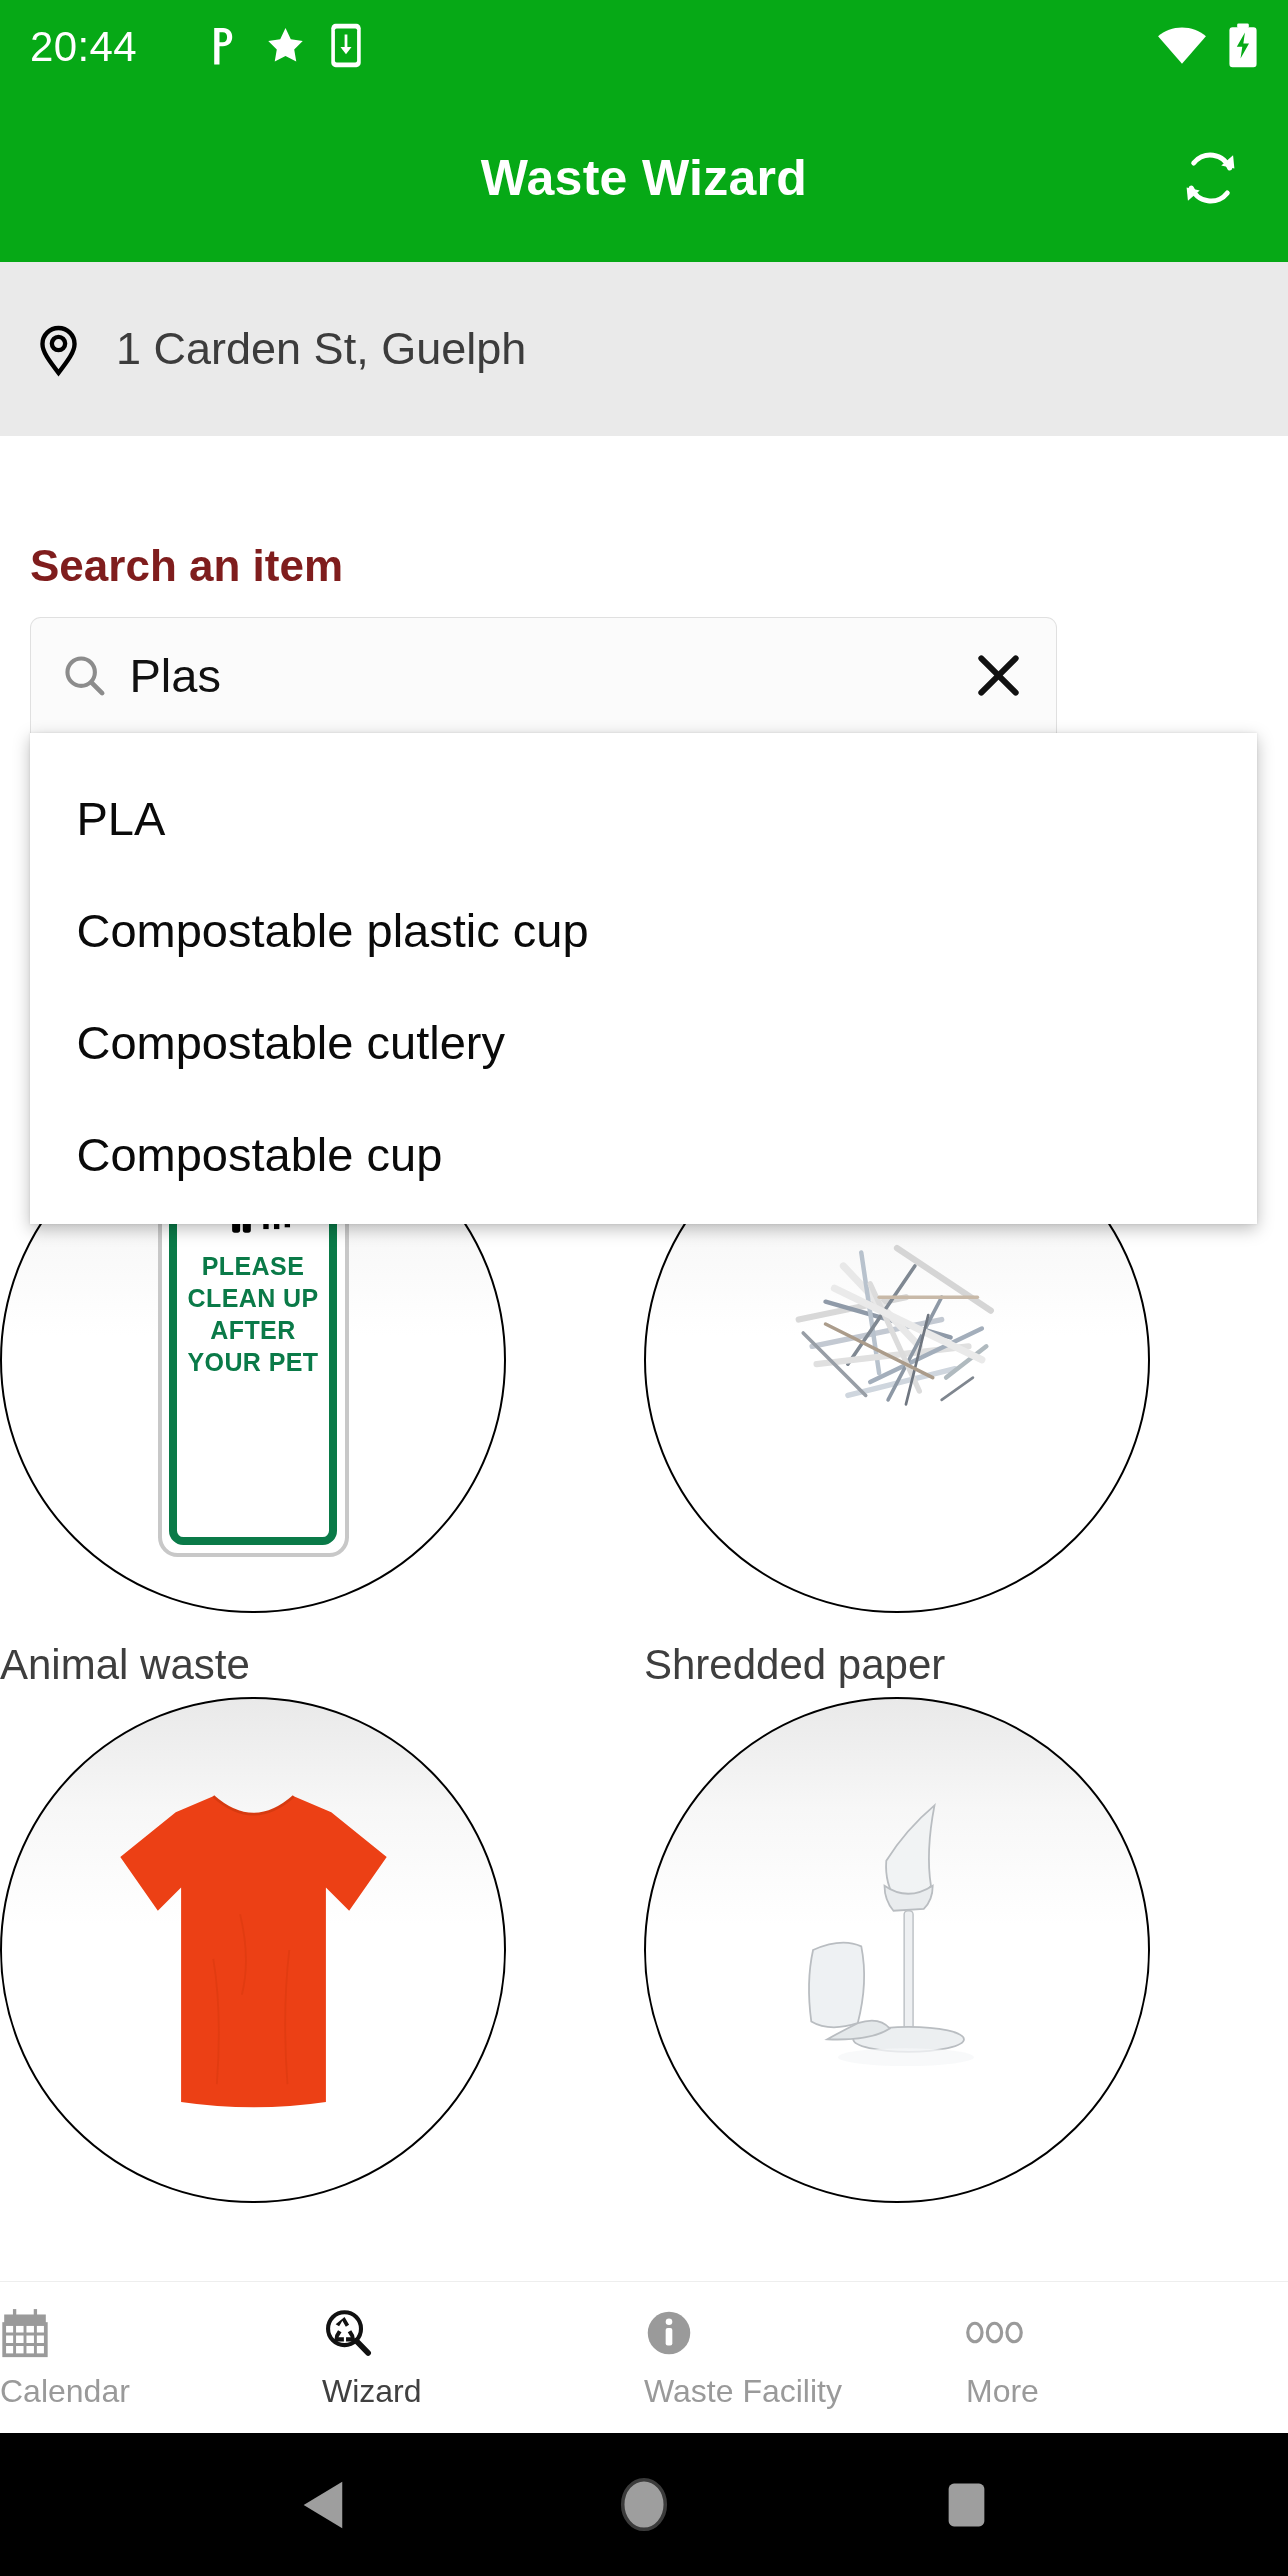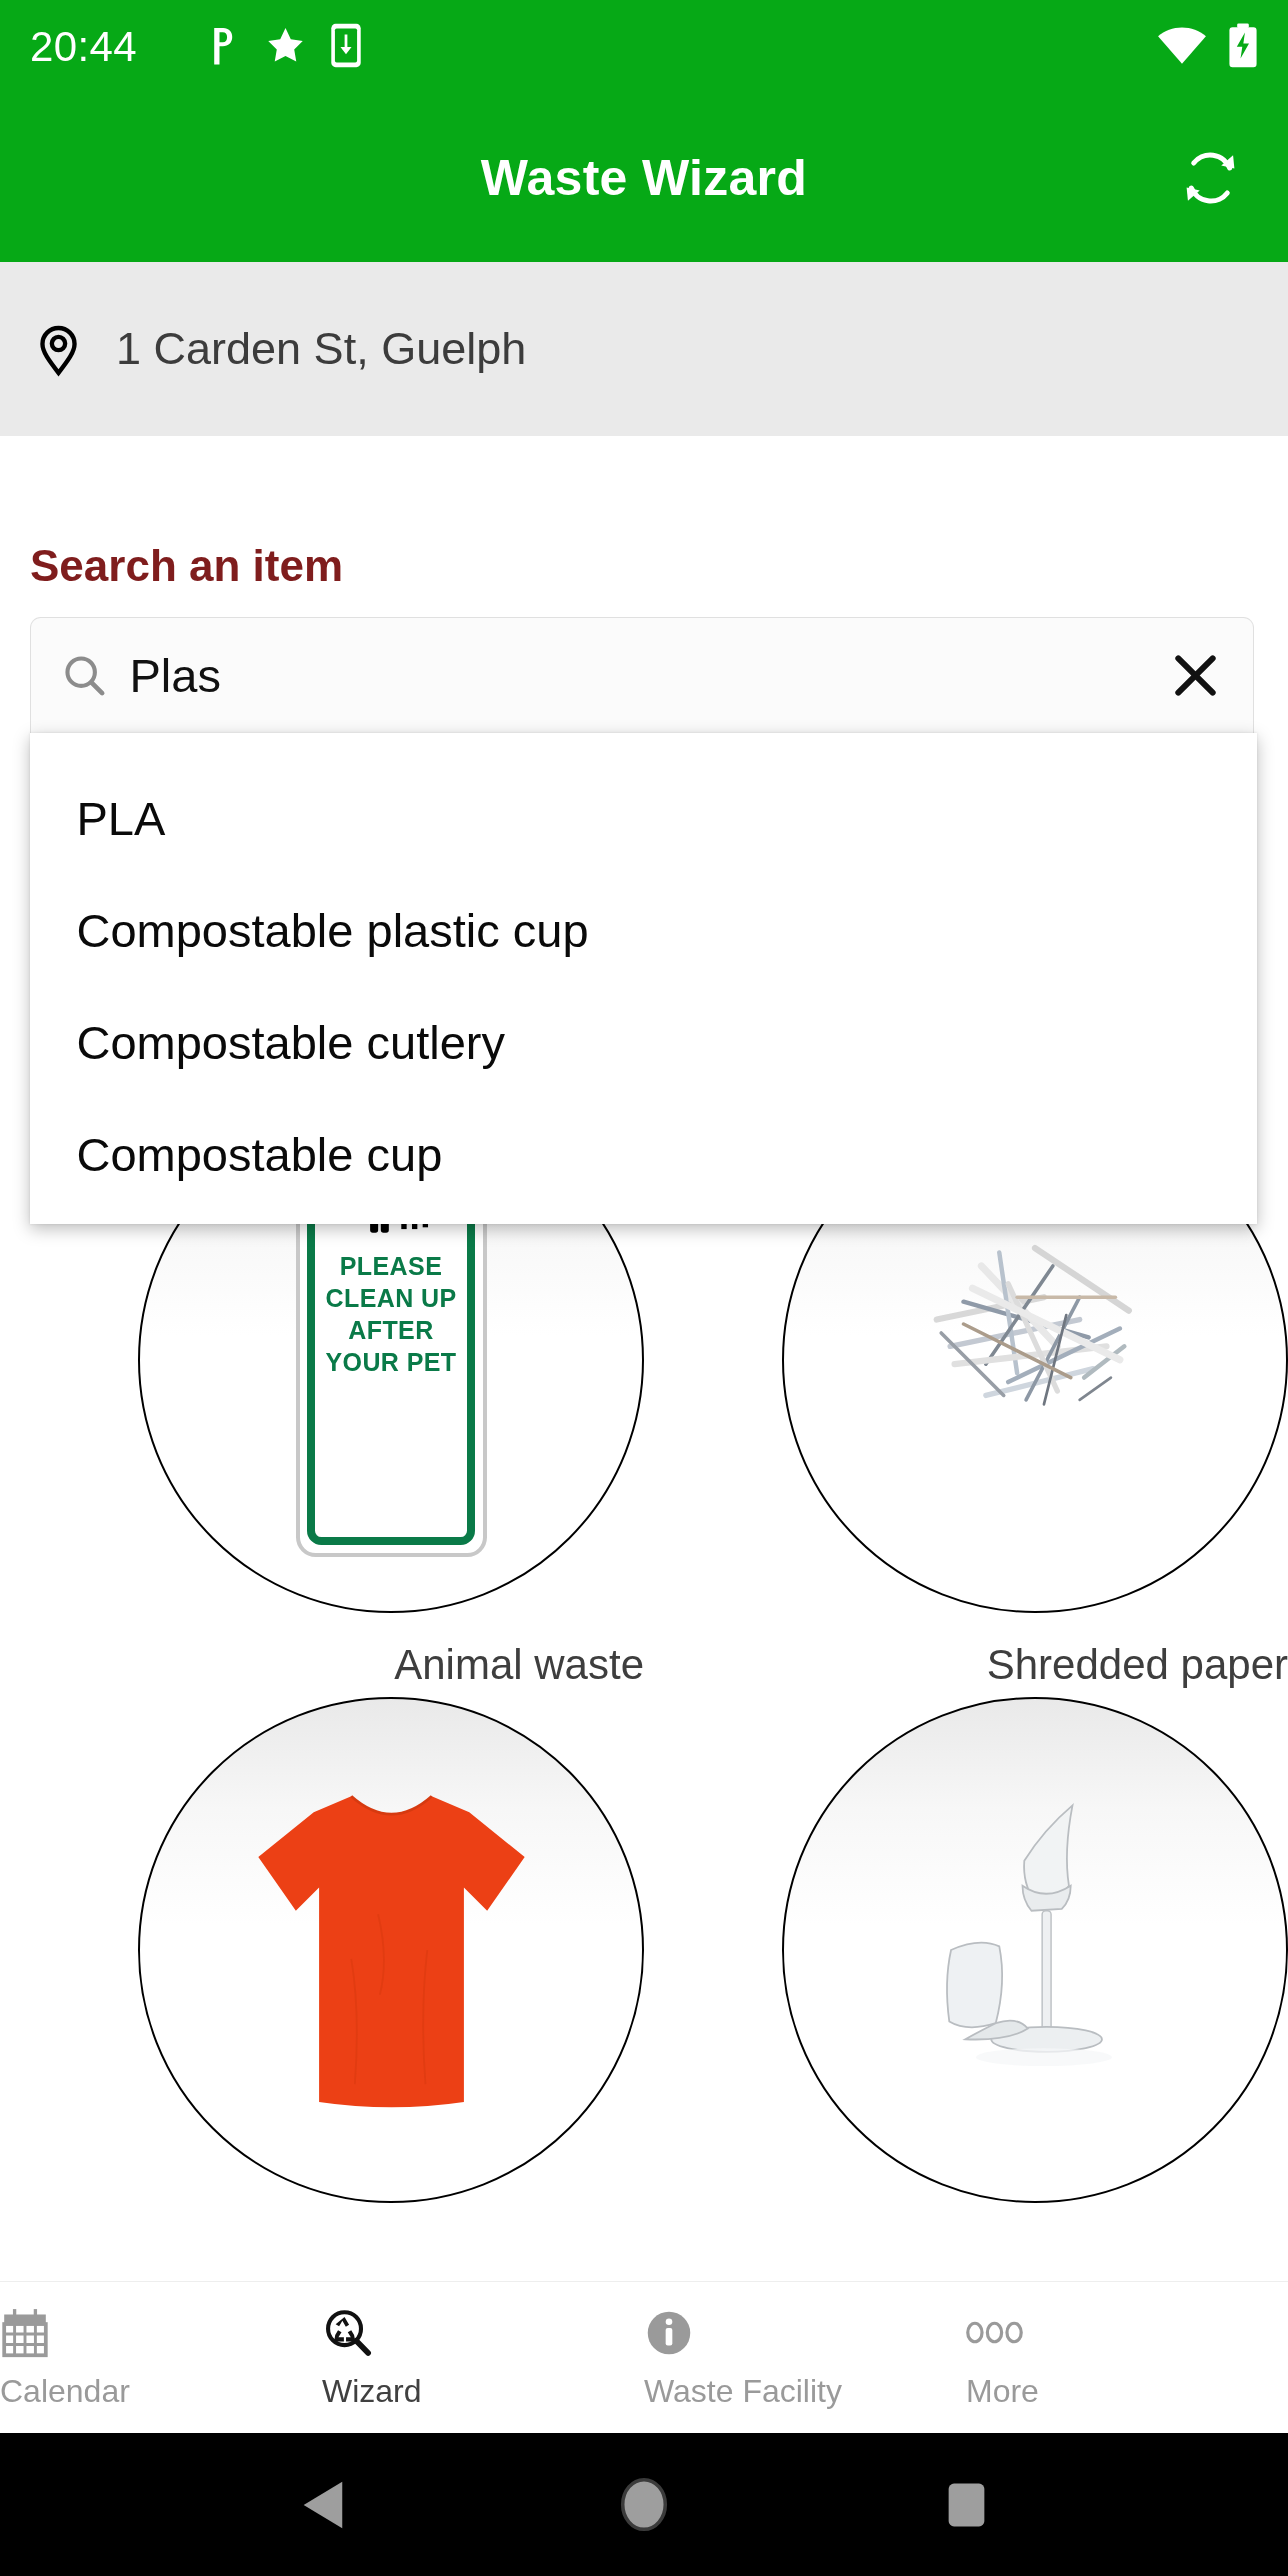--- a/index.html
+++ b/index.html
@@ -54,21 +54,21 @@
     margin-left: 30px; font-size: 45px; color: #3c3c3c; font-weight: 400;
   }
 
   
   .search-label {
     position: absolute; top: 541px; left: 30px;
     font-size: 44px; font-weight: bold; color: #7f1d1d;
   }
   .search-box {
     position: absolute; top: 617px; left: 30px;
-    width: 1224px; height: 116px;
+    width: 1027px; height: 116px;
     background: #fbfbfb;
     border: 1.8px solid #e0e0e0;
     border-bottom: none;
     border-radius: 10.7px 10.7px 0 0;
     display: flex; align-items: center;
     padding: 0 30px;
   }
   .search-mag { width: 47px; height: 47px; flex: none; }
   .search-value {
     margin-left: 21.5px; font-size: 47px; color: #111; flex: 1;
@@ -90,21 +90,21 @@
     display: flex; align-items: center;
     padding-left: 47px;
     font-size: 47px; color: #0a0a0a; font-weight: 400;
   }
 
   
   .grid {
     position: absolute; top: 1107px; left: 0; width: 1288px;
     display: flex; flex-wrap: wrap;
   }
-  .tile { width: 50%; display: flex; flex-direction: column; align-items: flex-end; }
+  .tile { width: 50%; display: flex; flex-direction: column; align-items: flex-start; }
   .tile-circle {
     width: 506px; height: 506px; border-radius: 50%;
     border: 2.7px solid #000;
     background: linear-gradient(180deg,#e9e9e9 0%,#f7f7f7 22%,#ffffff 45%);
     position: relative; overflow: hidden;
     display: flex; align-items: center; justify-content: center;
   }
   .tile-label {
     margin-top: 19.7px; font-size: 42px; color: #3e3e3e; font-weight: 400;
     height: 64px; line-height: 64px;

